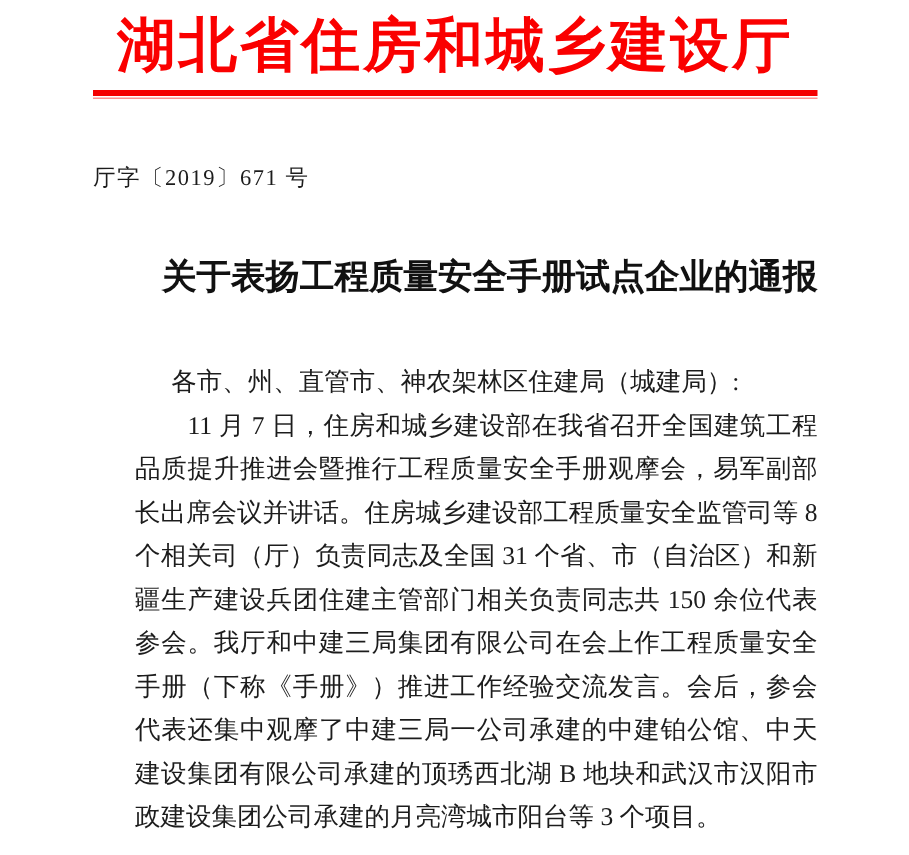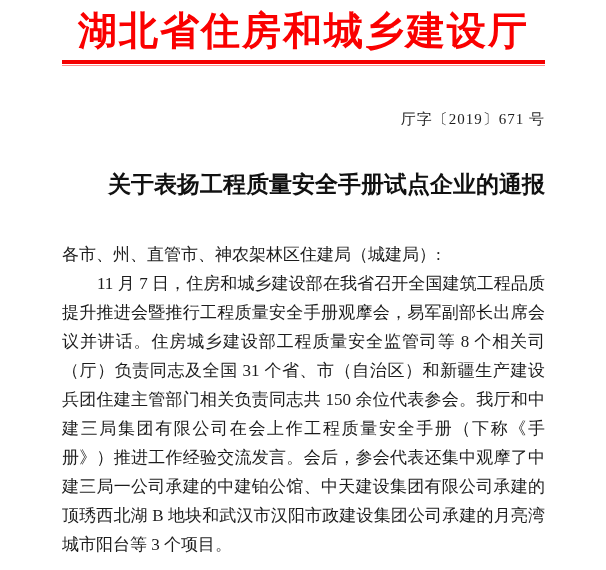--- a/index.html
+++ b/index.html
@@ -21,21 +21,21 @@
     font-weight: bold;
     letter-spacing: 2px;
     line-height: 1.2;
     white-space: nowrap;
   }
   .rule { margin-top: 5px; }
   .rule-thick { height: 4px; background: #f40000; }
   .rule-thin  { height: 1px; background: #ff8f8f; margin-top: 1px; }
   .doc-number {
     margin-top: 45px;
-    text-align: right;
+    text-align: left;
     font-size: 15px;
     line-height: 17px;
     color: #1c1c1c;
     letter-spacing: 1px;
   }
   .doc-title {
     margin-top: 42px;
     text-align: right;
     font-size: 23px;
     line-height: 30px;
@@ -43,22 +43,22 @@
     color: #111111;
     white-space: nowrap;
   }
   .body-text {
     margin-top: 40px;
     font-size: 17px;
     line-height: 29px;
     color: #1c1c1c;
     text-align: justify;
   }
-  .salutation { text-align: left; }
-  .paragraph { text-indent: 35px; }
+  .salutation { text-align: center; }
+  .paragraph { text-indent: 35px; margin-left: 28px; }
 </style>
 </head>
 <body>
 
 <div class="page">
 
   <div class="agency-title">湖北省住房和城乡建设厅</div>
 
   <div class="rule">
     <div class="rule-thick"></div>

